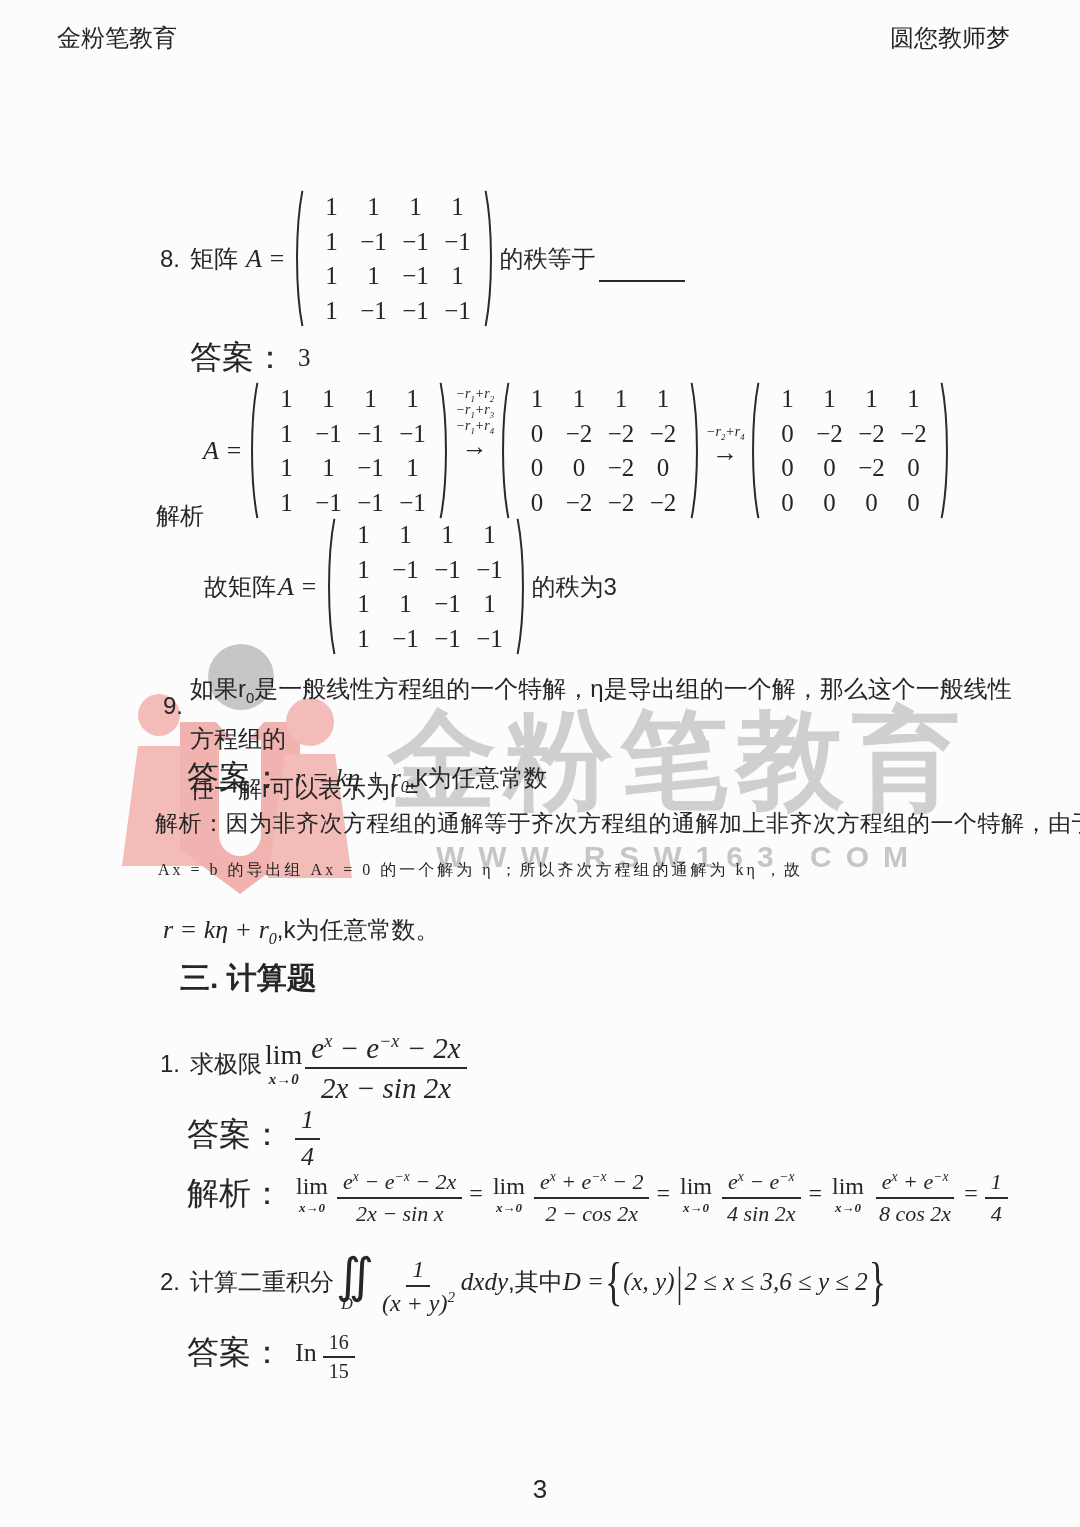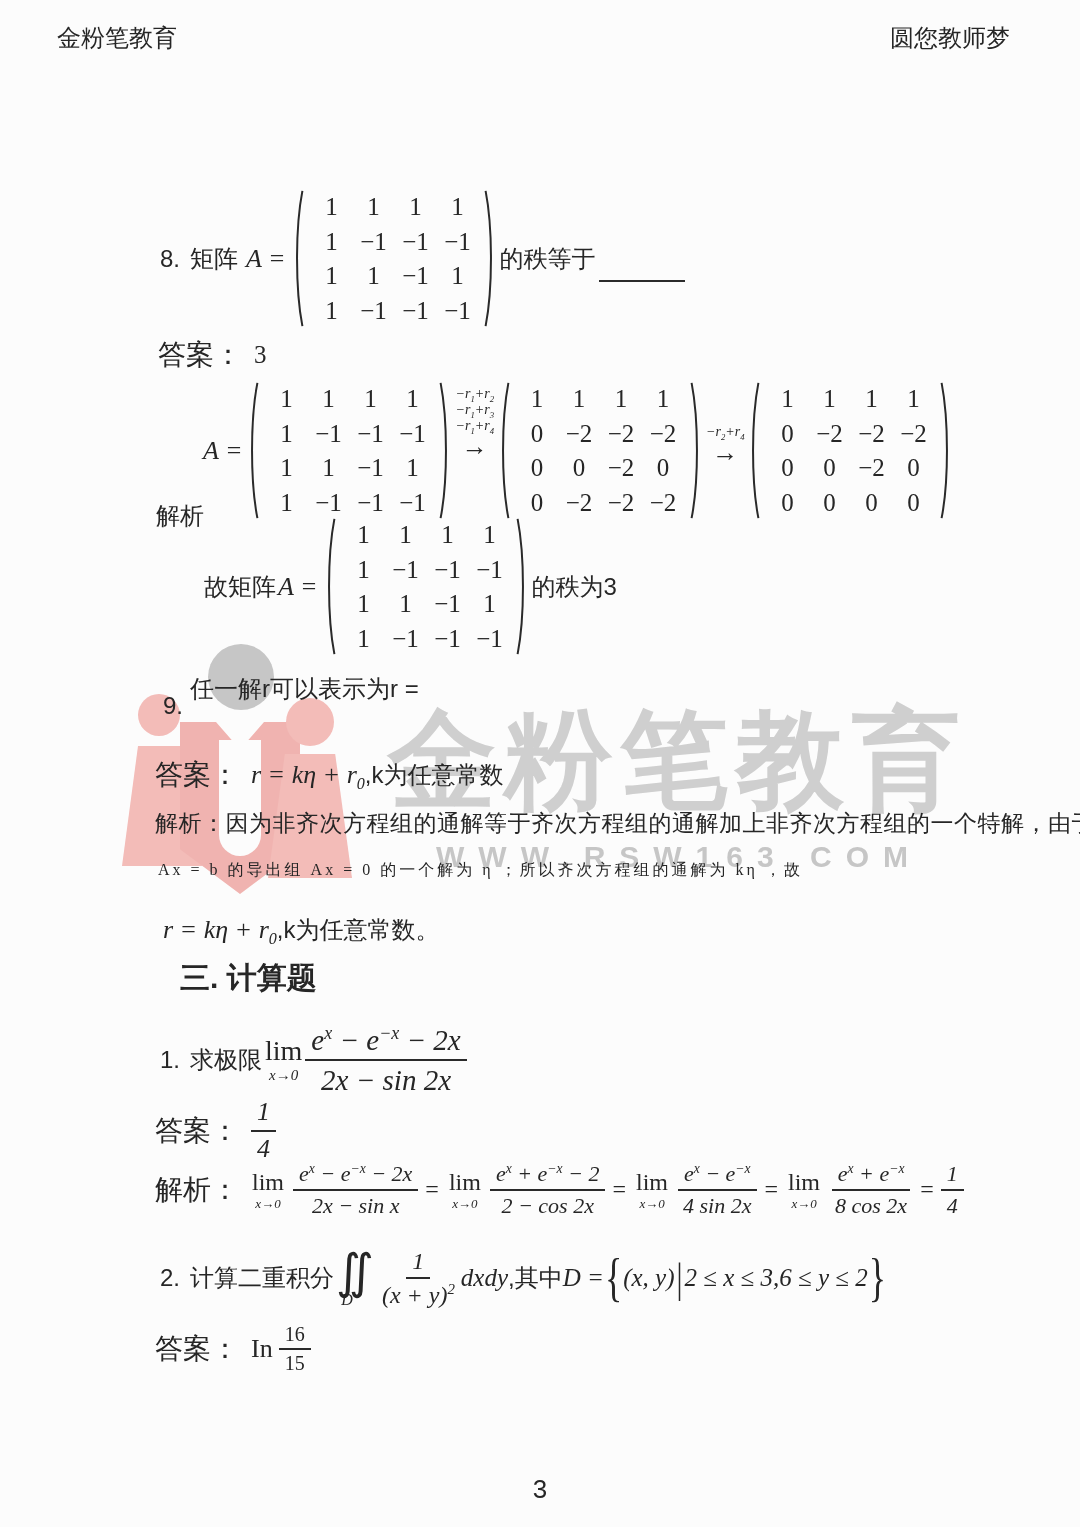--- a/index.html
+++ b/index.html
@@ -29,34 +29,34 @@
   .rowops{display:inline-flex;flex-direction:column;align-items:center;
           font-family:"Liberation Serif",serif;margin:0 1px;}
   .rops{font-size:14px;font-style:italic;line-height:1.15;white-space:nowrap;}
   .rarr{font-size:26px;line-height:0.9;margin-top:1px;}
   .ops1{transform:translateY(-28px);}
   .ops2{transform:translateY(-6px);}
 
   
   .frac{display:inline-flex;flex-direction:column;align-items:center;
         font-family:"Liberation Serif",serif;font-style:italic;}
-  .fnum{padding:0 6px 1px 6px;border-bottom:2px solid #2a2a2a;line-height:1.25;white-space:nowrap;text-align:center;}
+  .fnum{padding:0 6px 1px 6px;border-bottom:2px solid #2a2a2a;line-height:1.25;white-space:nowrap;text-align:center;margin-top:8px;}
   .fden{padding:1px 6px 0 6px;line-height:1.25;white-space:nowrap;text-align:center;}
 
   
   .lim{display:inline-flex;flex-direction:column;align-items:center;
        font-family:"Liberation Serif",serif;line-height:1;margin:0 3px;}
   .limop{font-size:27px;font-style:normal;}
-  .limsub{font-size:15px;font-style:italic;margin-top:3px;}
+  .limsub{font-size:15px;font-style:italic;margin-top:3px;font-weight:bold;}
 
   .blank{display:inline-block;width:86px;height:26px;border-bottom:2px solid #2b2b2b;
          margin-left:4px;transform:translateY(9px);}
 
   .qnum{margin-right:10px;}
-  .anslabel{font-size:28px;margin-right:12px;white-space:nowrap;}
+  .anslabel{font-size:32px;margin-right:12px;white-space:nowrap;margin-left:32px;}
 
   
   .sec3{font-size:30px;font-weight:bold;}
 
   
   .c1row .frac{font-size:29px;}
   .c1row .limop{font-size:28px;}
   .ansfrac{font-size:26px;}
 
   
@@ -306,20 +306,21 @@
         <svg viewBox="0 0 20 100" preserveAspectRatio="none">
           <path d="M4 2 C15 28 15 72 4 98" fill="none" stroke="#2a2a2a" stroke-width="2" vector-effect="non-scaling-stroke"></path>
         </svg>
       </span>
   </span>
   <span class="cn">的秩为3</span>
 </div>
 
 <div class="sec cn" style="top:692px;left:163px;">9.</div>
 <div class="sec q9p" style="top:664px;left:190px;">
+  <div>如果r<sub>0</sub>是一般线性方程组的一个特解，η是导出组的一个解，那么这个一般线性方程组的</div>
   <div>任一解r可以表示为r =</div>
 </div>
 
 <div class="sec row" style="top:756px;left:155px;">
   <span class="anslabel">答案：</span>
   <span class="mi" style="font-size:26px;">r = kη + r<sub>0</sub></span>
   <span class="cn">,k为任意常数</span>
 </div>
 
 <div class="sec row jx23" style="top:808px;left:155px;">

